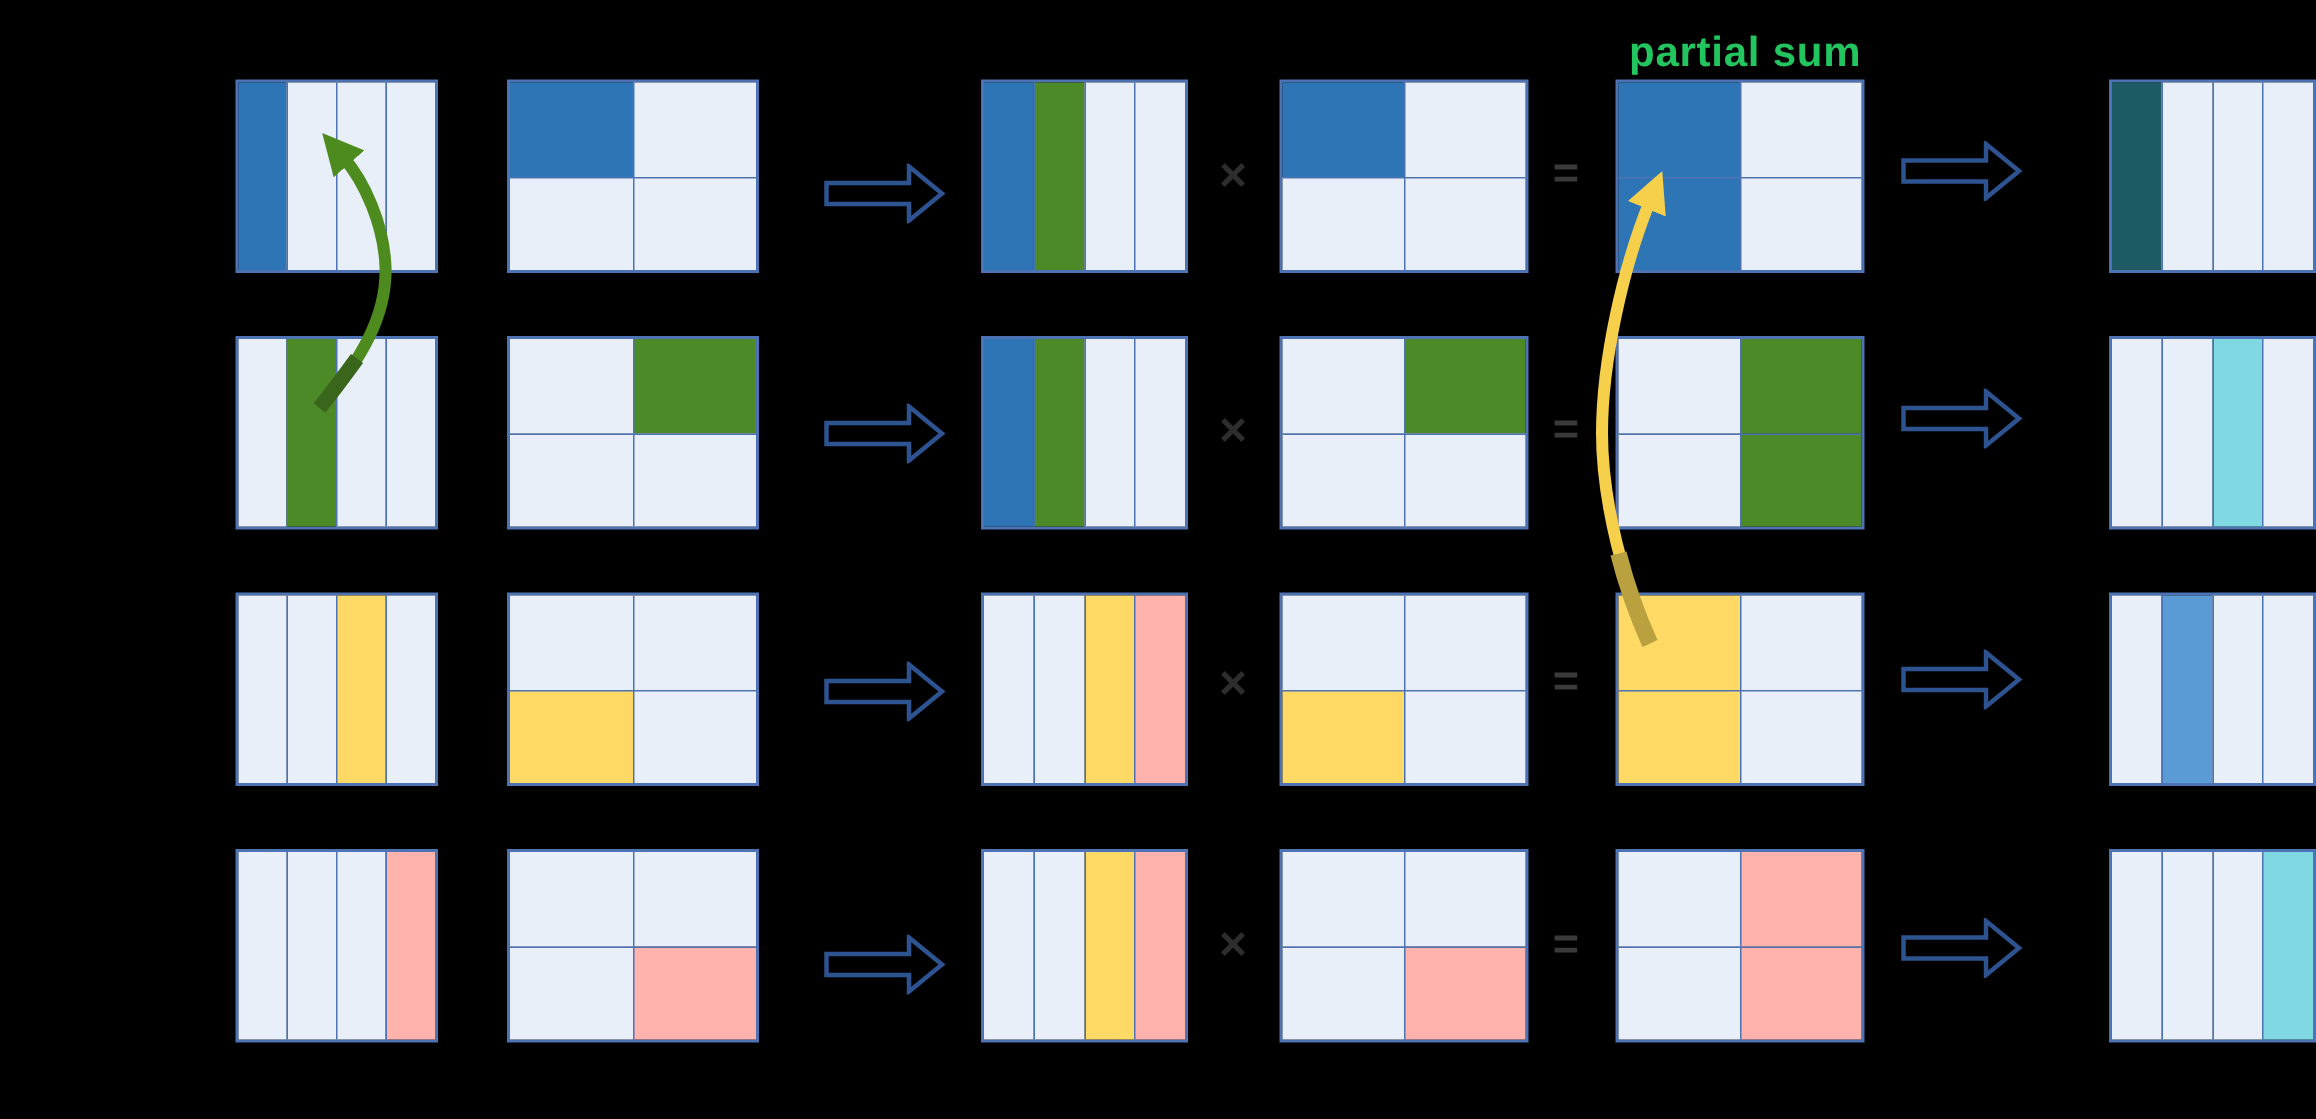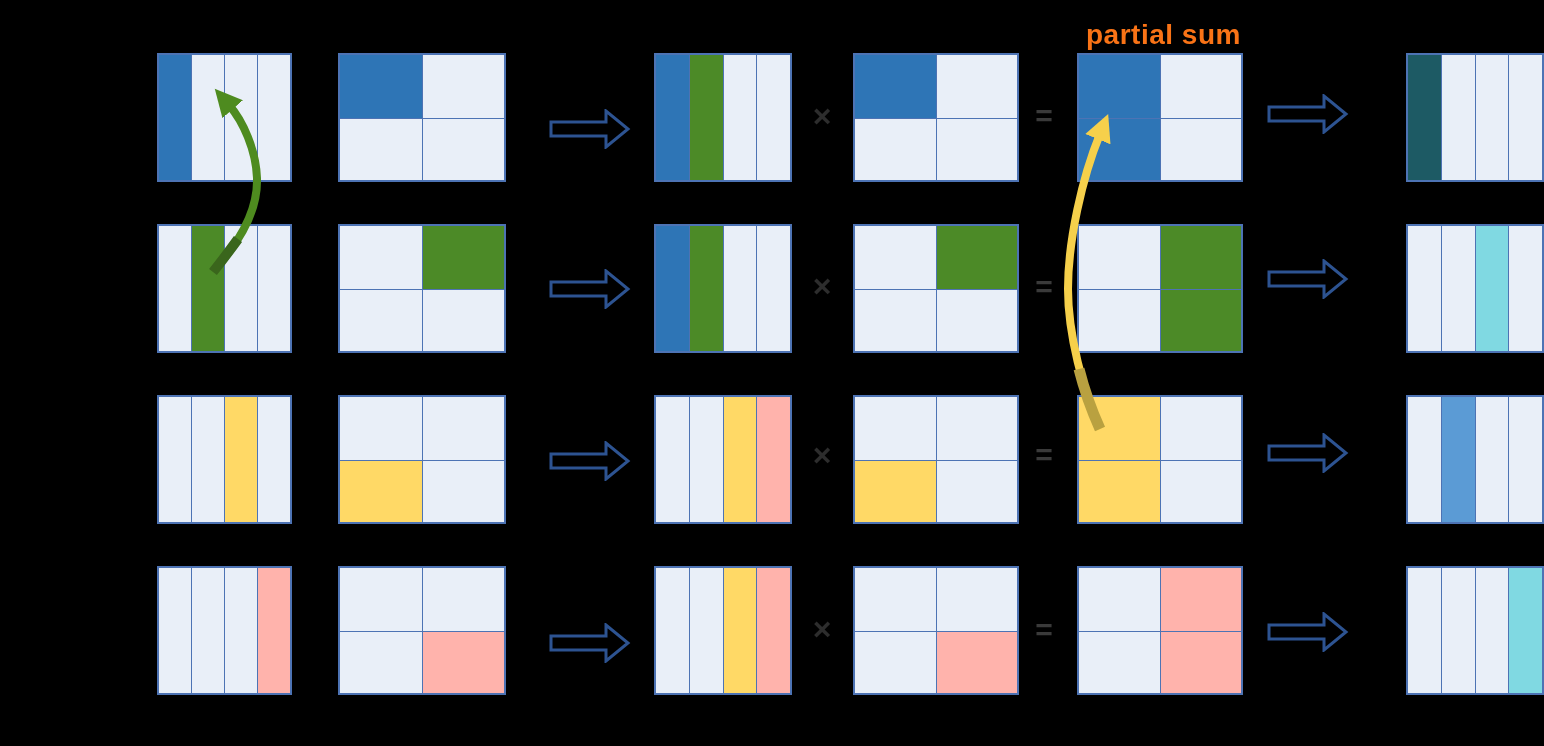--- a/index.html
+++ b/index.html
@@ -51,21 +51,21 @@
     left: 0; top: 0;
     z-index: 5;
     pointer-events: none;
   }
 </style>
 </head>
 <body>
 
 <div id="canvas" style="background: rgb(0, 0, 0); --border: #4d73b4;">
 
-  <div class="diagram-label" style="color: #f97316;">partial sum</div>
+  <div class="diagram-label" style="color: #22c55e;">partial sum</div>
 
   <svg id="overlay" width="1544" height="746" viewBox="0 0 1544 746">
     <defs>
       <marker id="greenHead" markerWidth="3.6" markerHeight="3.4" refX="0.7" refY="1.7" orient="auto">
         <path d="M0,0 L3.4,1.7 L0,3.4 Z" fill="#4e8b1f"></path>
       </marker>
       <marker id="yellowHead" markerWidth="3.6" markerHeight="3.4" refX="0.7" refY="1.7" orient="auto">
         <path d="M0,0 L3.4,1.7 L0,3.4 Z" fill="#f6d04b"></path>
       </marker>
     </defs>

